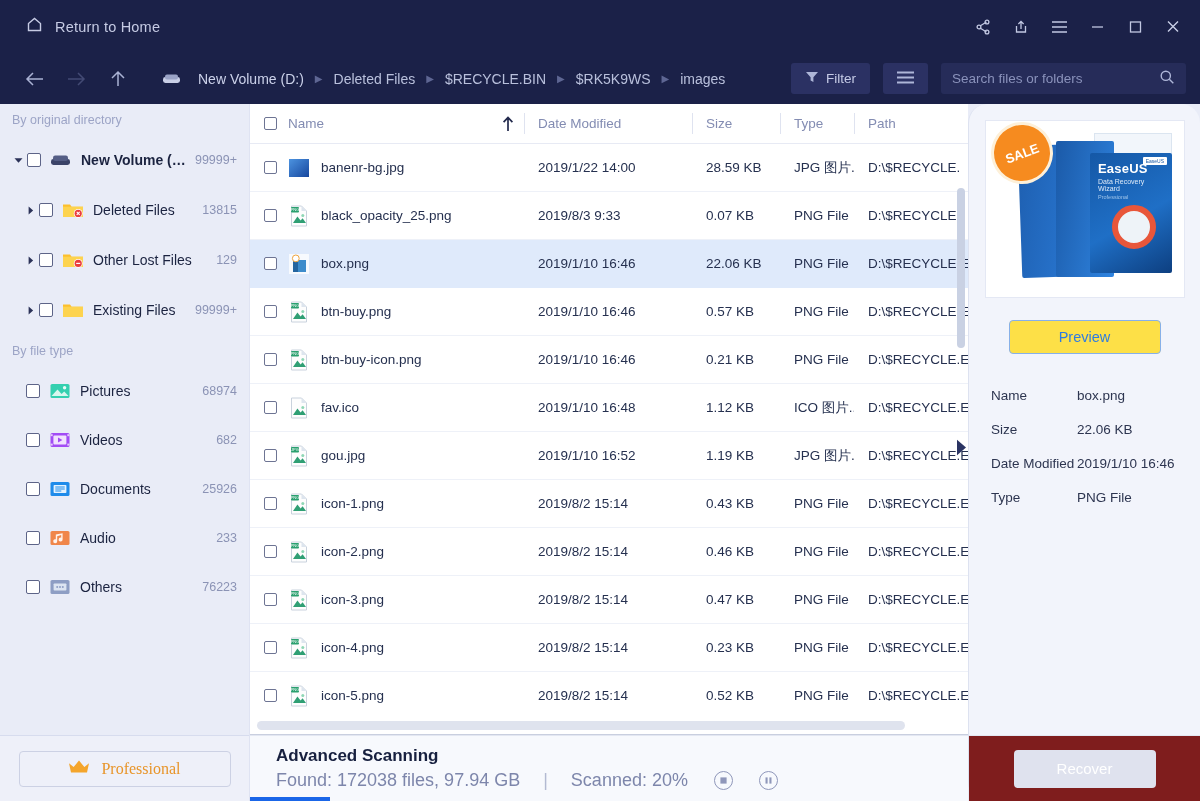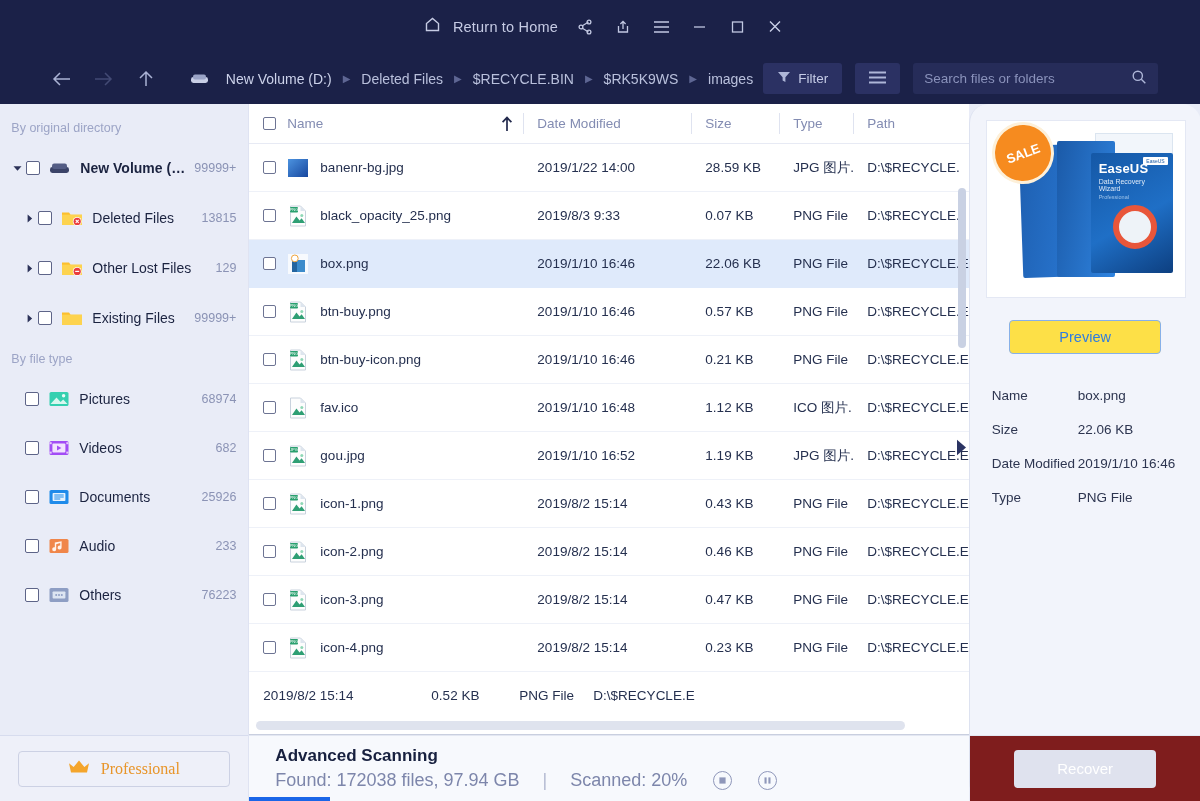--- a/index.html
+++ b/index.html
@@ -3,21 +3,21 @@
 <meta charset="utf-8">
 <style>
   * { box-sizing: border-box; margin: 0; padding: 0; }
   html, body { width: 1200px; height: 801px; overflow: hidden; }
   body {
     font-family: "Liberation Sans", sans-serif;
     background: #f6f8fd;
     color: #1b2340;
     -webkit-font-smoothing: antialiased;
   }
-  .app { width: 1200px; height: 801px; position: relative; display: flex; flex-direction: column; background:#1b2148;align-items:center; }
+  .app { width: 1200px; height: 801px; position: relative; display: flex; flex-direction: column; background:#1b2148; }
 
   
   .titlebar {
     height: 53px; background: #1b2148; display: flex; align-items: center;
     padding: 0 8px 0 18px; flex: 0 0 53px;
   }
   .home-btn { display: flex; align-items: center; gap: 12px; cursor: default; padding: 6px 8px; border-radius: 3px; }
   .home-label { color: #c6cbe4; font-size: 14.5px; letter-spacing: .2px; }
   .tb-spacer { flex: 1; }
   .tb-btn {
@@ -61,21 +61,21 @@
   .searchbox input::placeholder { color: #8a92bb; }
 
   
   .body { flex: 1; display: flex; min-height: 0; background: #e9ecf7; }
 
   
   .sidebar {
     width: 250px; flex: 0 0 250px; background: #e9ecf7; display: flex; flex-direction: column;
     min-height: 0; border-right: 1px solid #dfe3f2;
   }
-  .side-scroll { flex: 1; overflow: hidden; padding-top: 8px; }
+  .side-scroll { flex: 1; overflow: hidden; padding-top: 0; }
   .side-head { color: #9ca4c6; font-size: 12.5px; padding: 9px 0 8px 12px; }
   .tree-row { height: 50px; display: flex; align-items: center; padding-right: 12px; }
   .tree-row.lvl1 { padding-left: 10px; }
   .tree-row.lvl2 { padding-left: 22px; }
   .tree-row.type { padding-left: 26px; height: 49px; }
   .tw {
     width: 17px; flex: 0 0 17px; display:flex; align-items:center; justify-content:center;
     color: #3d4468;
   }
   .cbx {
@@ -719,20 +719,34 @@
                   </svg>
                 </span>
                 <span class="fname">icon-4.png</span>
               </div>
               <div class="cell c-date">2019/8/2 15:14</div>
               <div class="cell c-size">0.23 KB</div>
               <div class="cell c-type">PNG File</div>
               <div class="cell c-path">D:\$RECYCLE.E</div>
             </div>
             <div class="row">
+              <div class="cell c-name">
+                <span class="rcbx"></span>
+                <span class="fico">
+                  <svg width="22" height="22" viewBox="0 0 22 22">
+                    <path d="M3.5 1h10l5 5v15h-15Z" fill="#fdfdfd" stroke="#c9d2dd" stroke-width="1"></path>
+                    <path d="M13.5 1l5 5h-5Z" fill="#dde5ee"></path>
+                    <rect x="3" y="2" width="8" height="5.4" rx="1" fill="#2aa06f"></rect>
+                    <text x="7" y="6.3" font-size="4" fill="#fff" text-anchor="middle" font-family="Liberation Sans">PNG</text>
+                    <path d="M5 18 9.4 11.6 12.6 15.6 14.6 13.2 18 18Z" fill="#2f9f74"></path>
+                    <circle cx="14.8" cy="10.4" r="1.5" fill="#8ed7b5"></circle>
+                  </svg>
+                </span>
+                <span class="fname">icon-5.png</span>
+              </div>
               <div class="cell c-date">2019/8/2 15:14</div>
               <div class="cell c-size">0.52 KB</div>
               <div class="cell c-type">PNG File</div>
               <div class="cell c-path">D:\$RECYCLE.E</div>
             </div>
             <div class="vscroll"></div>
         </div>
 
         <div class="hscroll-track">
           <div class="hscroll-thumb"></div>

